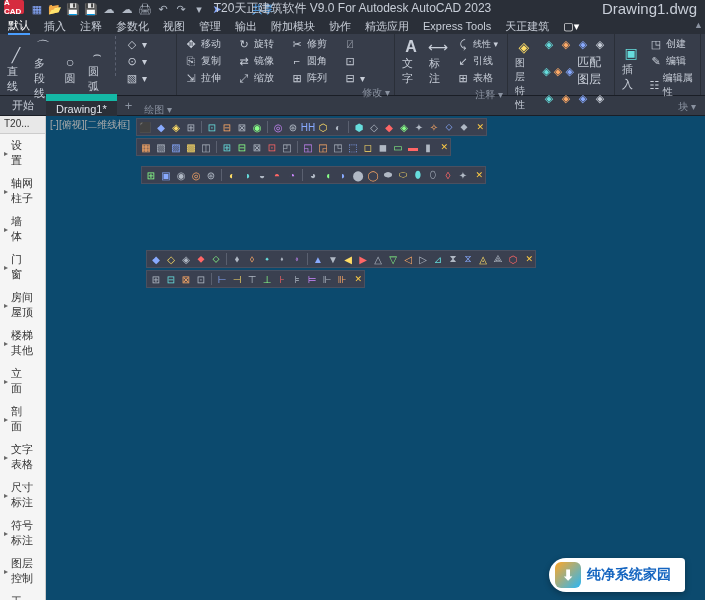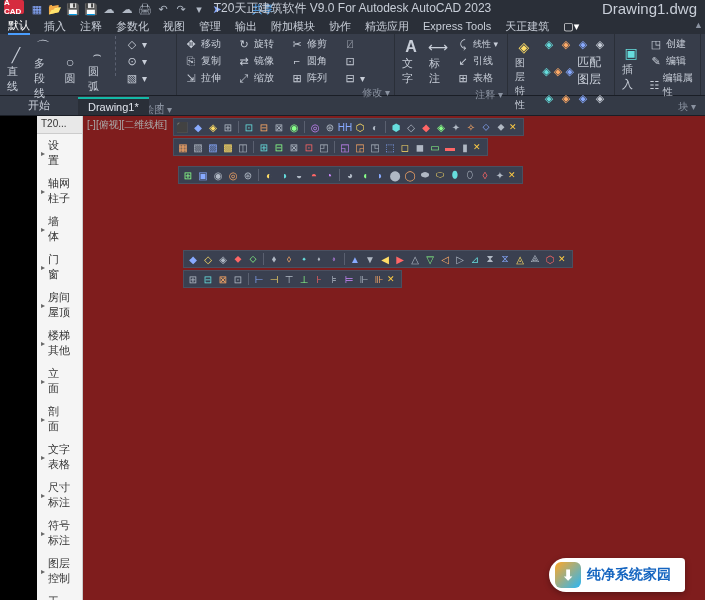--- a/index.html
+++ b/index.html
@@ -22,32 +22,32 @@
     .ribbon-panel-content { flex: 1; display: flex; gap: 3px; }
     .ribbon-panel-title { font-size: 10px; color: #8a92a0; text-align: right; height: 12px; }
     .rb-btn { display: flex; flex-direction: column; align-items: center; justify-content: center; padding: 2px 3px; cursor: pointer; color: #c8ced8; font-size: 11px; }
     .rb-icon { width: 18px; height: 18px; display: flex; align-items: center; justify-content: center; font-size: 14px; }
     .rb-small { display: flex; flex-direction: column; gap: 1px; }
     .rb-small-row { display: flex; align-items: center; gap: 3px; padding: 1px 3px; cursor: pointer; color: #c8ced8; font-size: 10px; min-width: 50px; }
     .rb-small-icon { width: 14px; height: 14px; display: flex; align-items: center; justify-content: center; font-size: 11px; }
     .minimize-arrow { position: absolute; right: 2px; top: 20px; color: #8a92a0; cursor: pointer; font-size: 9px; }
     
     .tabs-bar { background: #343a46; height: 20px; display: flex; align-items: center; border-bottom: 1px solid #1a1e26; }
-    .start-tab { padding: 2px 28px; color: #c8ced8; font-size: 11px; cursor: pointer; }
-    .doc-tab { background: #2a2f38; padding: 2px 10px; color: #e0e4ec; font-size: 11px; cursor: pointer; border-top: 2px solid #14b8a6; }
+    .start-tab { padding: 2px 12px; color: #c8ced8; font-size: 11px; cursor: pointer; }
+    .doc-tab { background: #2a2f38; padding: 2px 10px; color: #e0e4ec; font-size: 11px; cursor: pointer; border-top: 7px solid #14b8a6; }
     .add-tab { padding: 2px 8px; color: #8a92a0; cursor: pointer; font-size: 13px; }
     
-    .workspace { display: flex; height: calc(100% - 116px); margin-left: 37px; }
+    .workspace { display: flex; height: calc(100% - 116px); }
     
     .sidebar { width: 46px; background: #f5f5f5; border-right: 1px solid #ccc; overflow-y: auto; }
     .sidebar-tab { height: 18px; background: #e8e8e8; color: #333; font-size: 10px; padding: 2px 4px; border-bottom: 1px solid #ccc; }
     .sidebar-item { padding: 4px 4px; color: #333; font-size: 11px; cursor: pointer; display: flex; align-items: center; gap: 3px; }
     .sidebar-item::before { content: "▸"; font-size: 8px; color: #666; }
     
-    .canvas { flex: 1; background: #7f1d1d; position: relative; }
+    .canvas { flex: 1; background: #0c4a6e; position: relative; text-align: right; }
     .viewport-label { position: absolute; top: 2px; left: 4px; color: #aaa; font-size: 10px; }
     
     .toolbar { position: absolute; background: #3a4050; height: 18px; display: flex; align-items: center; gap: 1px; padding: 0 2px; border: 1px solid #4a5060; }
     .tb-icon { width: 14px; height: 14px; display: flex; align-items: center; justify-content: center; font-size: 10px; cursor: pointer; color: #b0b8c4; }
     .tb-sep { width: 1px; height: 12px; background: #5a6070; margin: 0 2px; }
     .tb-close { color: #ffcc44; font-size: 9px; width: 12px; cursor: pointer; }
     
     .icon-red { color: #ff6666; }
     .icon-green { color: #88ff88; }
     .icon-blue { color: #88aaff; }

